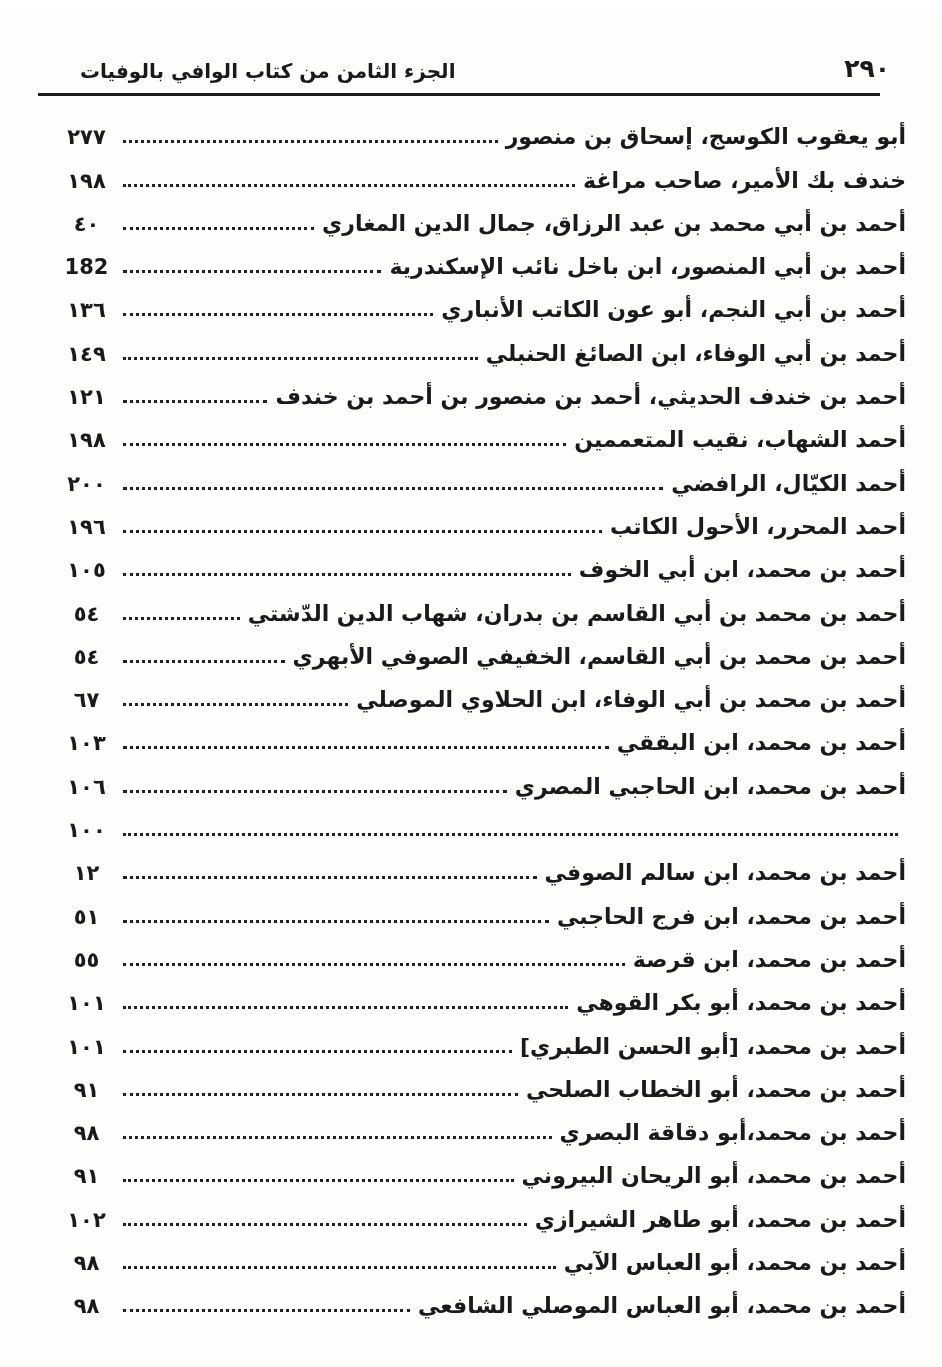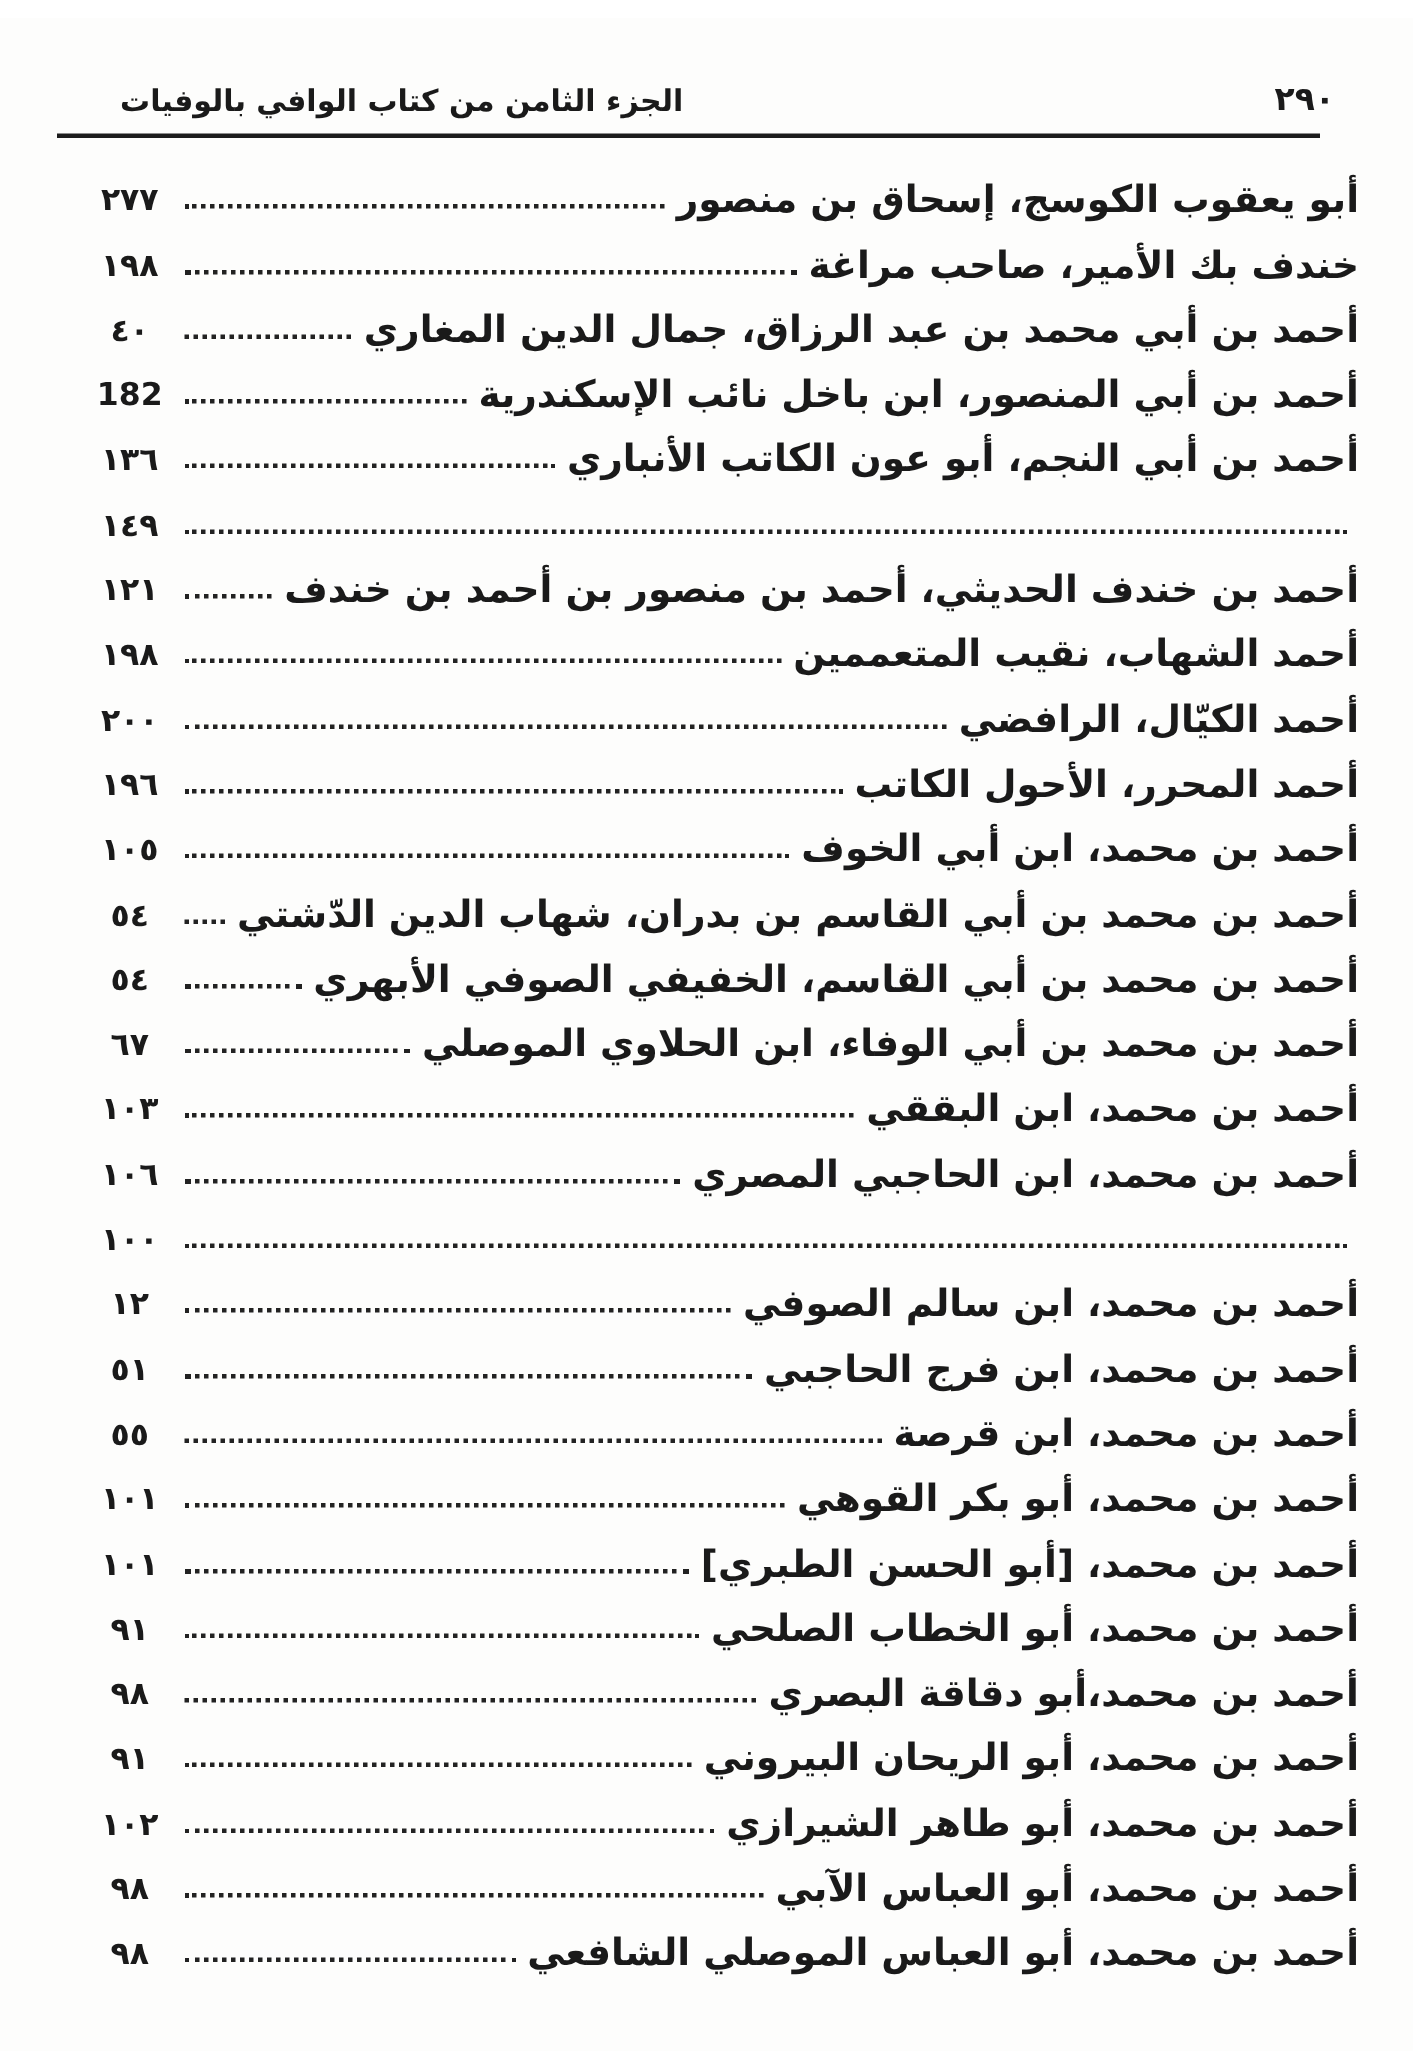--- a/index.html
+++ b/index.html
@@ -25,40 +25,40 @@
     justify-content: space-between;
     align-items: flex-end;
     padding: 42px 52px 8px 80px;
   }
   .book-title {
     font-size: 20px;
     font-weight: bold;
     white-space: nowrap;
   }
   .folio-number {
-    font-size: 22px;
+    font-size: 25px;
     font-weight: bold;
     letter-spacing: 2px;
   }
   .header-rule {
     height: 3px;
     background: #1c1c1c;
     margin: 2px 62px 0 38px;
   }
   .entries {
     padding: 13px 36px 0 58px;
   }
   .row {
     display: flex;
     align-items: flex-end;
     height: 43.3px;
     overflow: hidden;
   }
   .name {
-    font-size: 25px;
+    font-size: 22px;
     font-weight: bold;
     line-height: 30px;
     white-space: nowrap;
     flex: 0 0 auto;
     text-align: center;
   }
   .leader {
     flex: 1 1 auto;
     min-width: 14px;
     border-bottom: 3px dotted #222222;
@@ -108,20 +108,21 @@
     <span class="num">182</span>
   </div>
 
   <div class="row">
     <span class="name">أحمد بن أبي النجم، أبو عون الكاتب الأنباري</span>
     <span class="leader"></span>
     <span class="num">١٣٦</span>
   </div>
 
   <div class="row">
+    <span class="name">أحمد بن أبي الوفاء، ابن الصائغ الحنبلي</span>
     <span class="leader"></span>
     <span class="num">١٤٩</span>
   </div>
 
   <div class="row">
     <span class="name">أحمد بن خندف الحديثي، أحمد بن منصور بن أحمد بن خندف</span>
     <span class="leader"></span>
     <span class="num">١٢١</span>
   </div>
 

